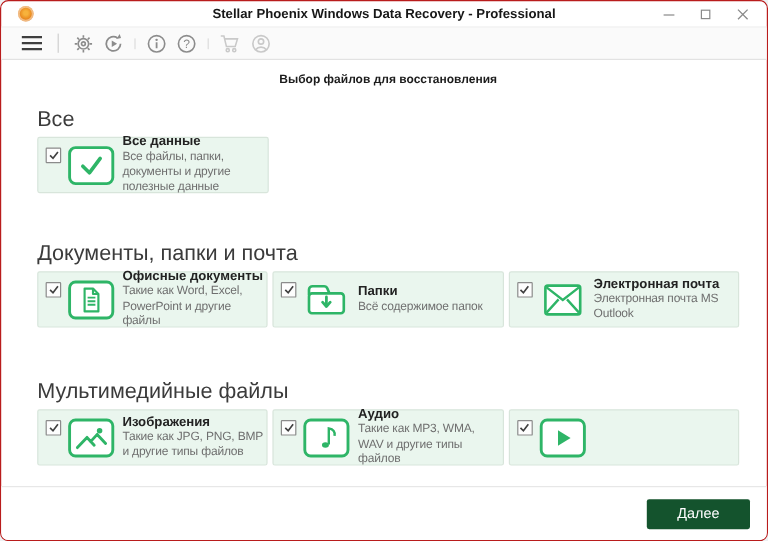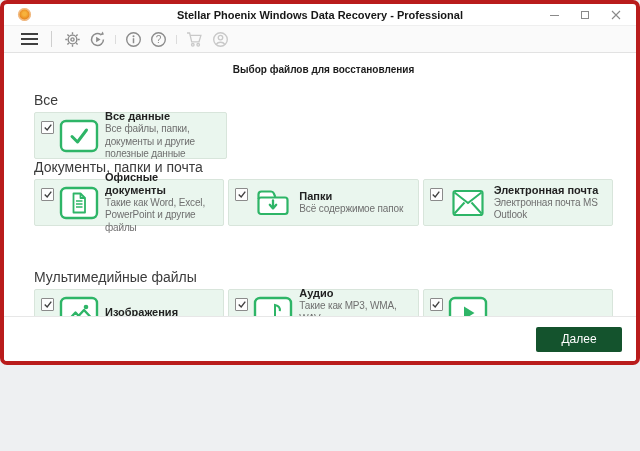--- a/index.html
+++ b/index.html
@@ -1,42 +1,42 @@
 <!DOCTYPE html>
 <html><head>
 <meta charset="utf-8">
 <style>
   * { margin:0; padding:0; box-sizing:border-box; }
   html,body { width:640px; height:451px; background:#eef0f2; }
   body { font-family:"Liberation Sans","DejaVu Sans",sans-serif; }
   .window {
-    position:relative; width:640px; height:365px; background:#fff;
-    border:4px solid #b91c1c; border-radius:7px; overflow:hidden;
+    position:relative; width:640px; height:451px; background:#fff;
+    border:1px solid #b91c1c; border-radius:7px; overflow:hidden;
   }
   
   .titlebar { position:relative; height:22px; display:flex; align-items:center; border-bottom:1px solid #efefef; }
   .app-logo { width:13px; height:13px; margin-left:14px; border-radius:50%;
     background:radial-gradient(circle at 50% 45%, #f7b23c 18%, #e8851c 55%, #d96f10 100%);
     box-shadow:inset 0 0 0 1.5px rgba(255,255,255,.45); }
   .title-text { position:absolute; left:0; right:0; text-align:center; font-size:11px; font-weight:700; color:#171717; }
   .win-controls { position:absolute; right:14px; top:0; height:22px; display:flex; align-items:center; gap:19px; }
   .wc { width:12px; height:12px; display:flex; align-items:center; justify-content:center; cursor:default; }
   .wc-min i { display:block; width:9px; height:0; border-top:1px solid #8a8a8a; }
   .wc-max i { display:block; width:8px; height:8px; border:1px solid #8a8a8a; }
   
   .toolbar { height:27px; background:#fafafa; border-bottom:1px solid #e2e2e2; display:flex; align-items:center; padding-left:13px; }
   .tb-btn { display:flex; align-items:center; justify-content:center; height:22px; padding:0 4px; }
   .tb-sep { width:1px; height:16px; background:#cfcfcf; margin:0 8px; }
   .tb-sep.small { height:9px; background:#dcdcdc; margin:0 5px; }
   
   .content { padding:0 23px 0 30px; }
   .page-title { margin-top:11px; text-align:center; font-size:10px; font-weight:700; color:#1c1c1c; }
-  .section-heading { font-size:14px; color:#3b3b3b; }
+  .section-heading { font-size:18px; color:#3b3b3b; }
   .sh-1 { margin-top:17px; }
-  .sh-2 { }
+  .sh-2 { margin-top:40px; }
   .sh-3 { margin-top:43px; }
   .card-row { display:flex; gap:4px; margin-top:4px; }
   .card { width:193px; height:47px; background:#eaf6ee; border:1px solid #d8e5db; border-radius:2px;
     display:flex; align-items:center; padding:0 3px 0 6px; cursor:default; }
   .checkbox { align-self:flex-start; margin-top:8px; flex:0 0 13px; width:13px; height:13px; background:#fdfdfd;
     border:1px solid #8b8b8b; border-radius:1px; display:flex; align-items:center; justify-content:center; }
   .icon-box { flex:0 0 40px; margin:0 6px 0 5px; display:flex; align-items:center; }
   .card-text { flex:1; min-width:0; }
   .card-title { font-size:11px; font-weight:700; color:#222; line-height:13px; }
   .card-desc { font-size:10px; color:#6f6f6f; line-height:12.5px; letter-spacing:-0.15px; }
@@ -215,20 +215,21 @@
         </span>
         <span class="icon-box">
           <svg width="40" height="34" viewBox="0 0 40 34">
             <rect x="2" y="2" width="36" height="30" rx="5" fill="#fff" stroke="#2eb567" stroke-width="2.4"></rect>
             <circle cx="27" cy="11" r="2.3" fill="#2eb567"></circle>
             <path d="M8.5 25 l8 -8.5 6 6.5 M19.5 20 l5.5 -6 7 7.5" fill="none" stroke="#2eb567" stroke-width="2.4" stroke-linecap="round" stroke-linejoin="round"></path>
           </svg>
         </span>
         <div class="card-text">
           <div class="card-title">Изображения</div>
+          <div class="card-desc">Такие как JPG, PNG, BMP и другие типы файлов</div>
         </div>
       </div>
       <div class="card">
         <span class="checkbox">
           <svg width="10" height="9" viewBox="0 0 12 11">
               <path d="M2 5.5 L5 8.5 L10 2" stroke="#404040" stroke-width="1.7" fill="none"></path>
             </svg>
         </span>
         <span class="icon-box">
           <svg width="40" height="34" viewBox="0 0 40 34">

